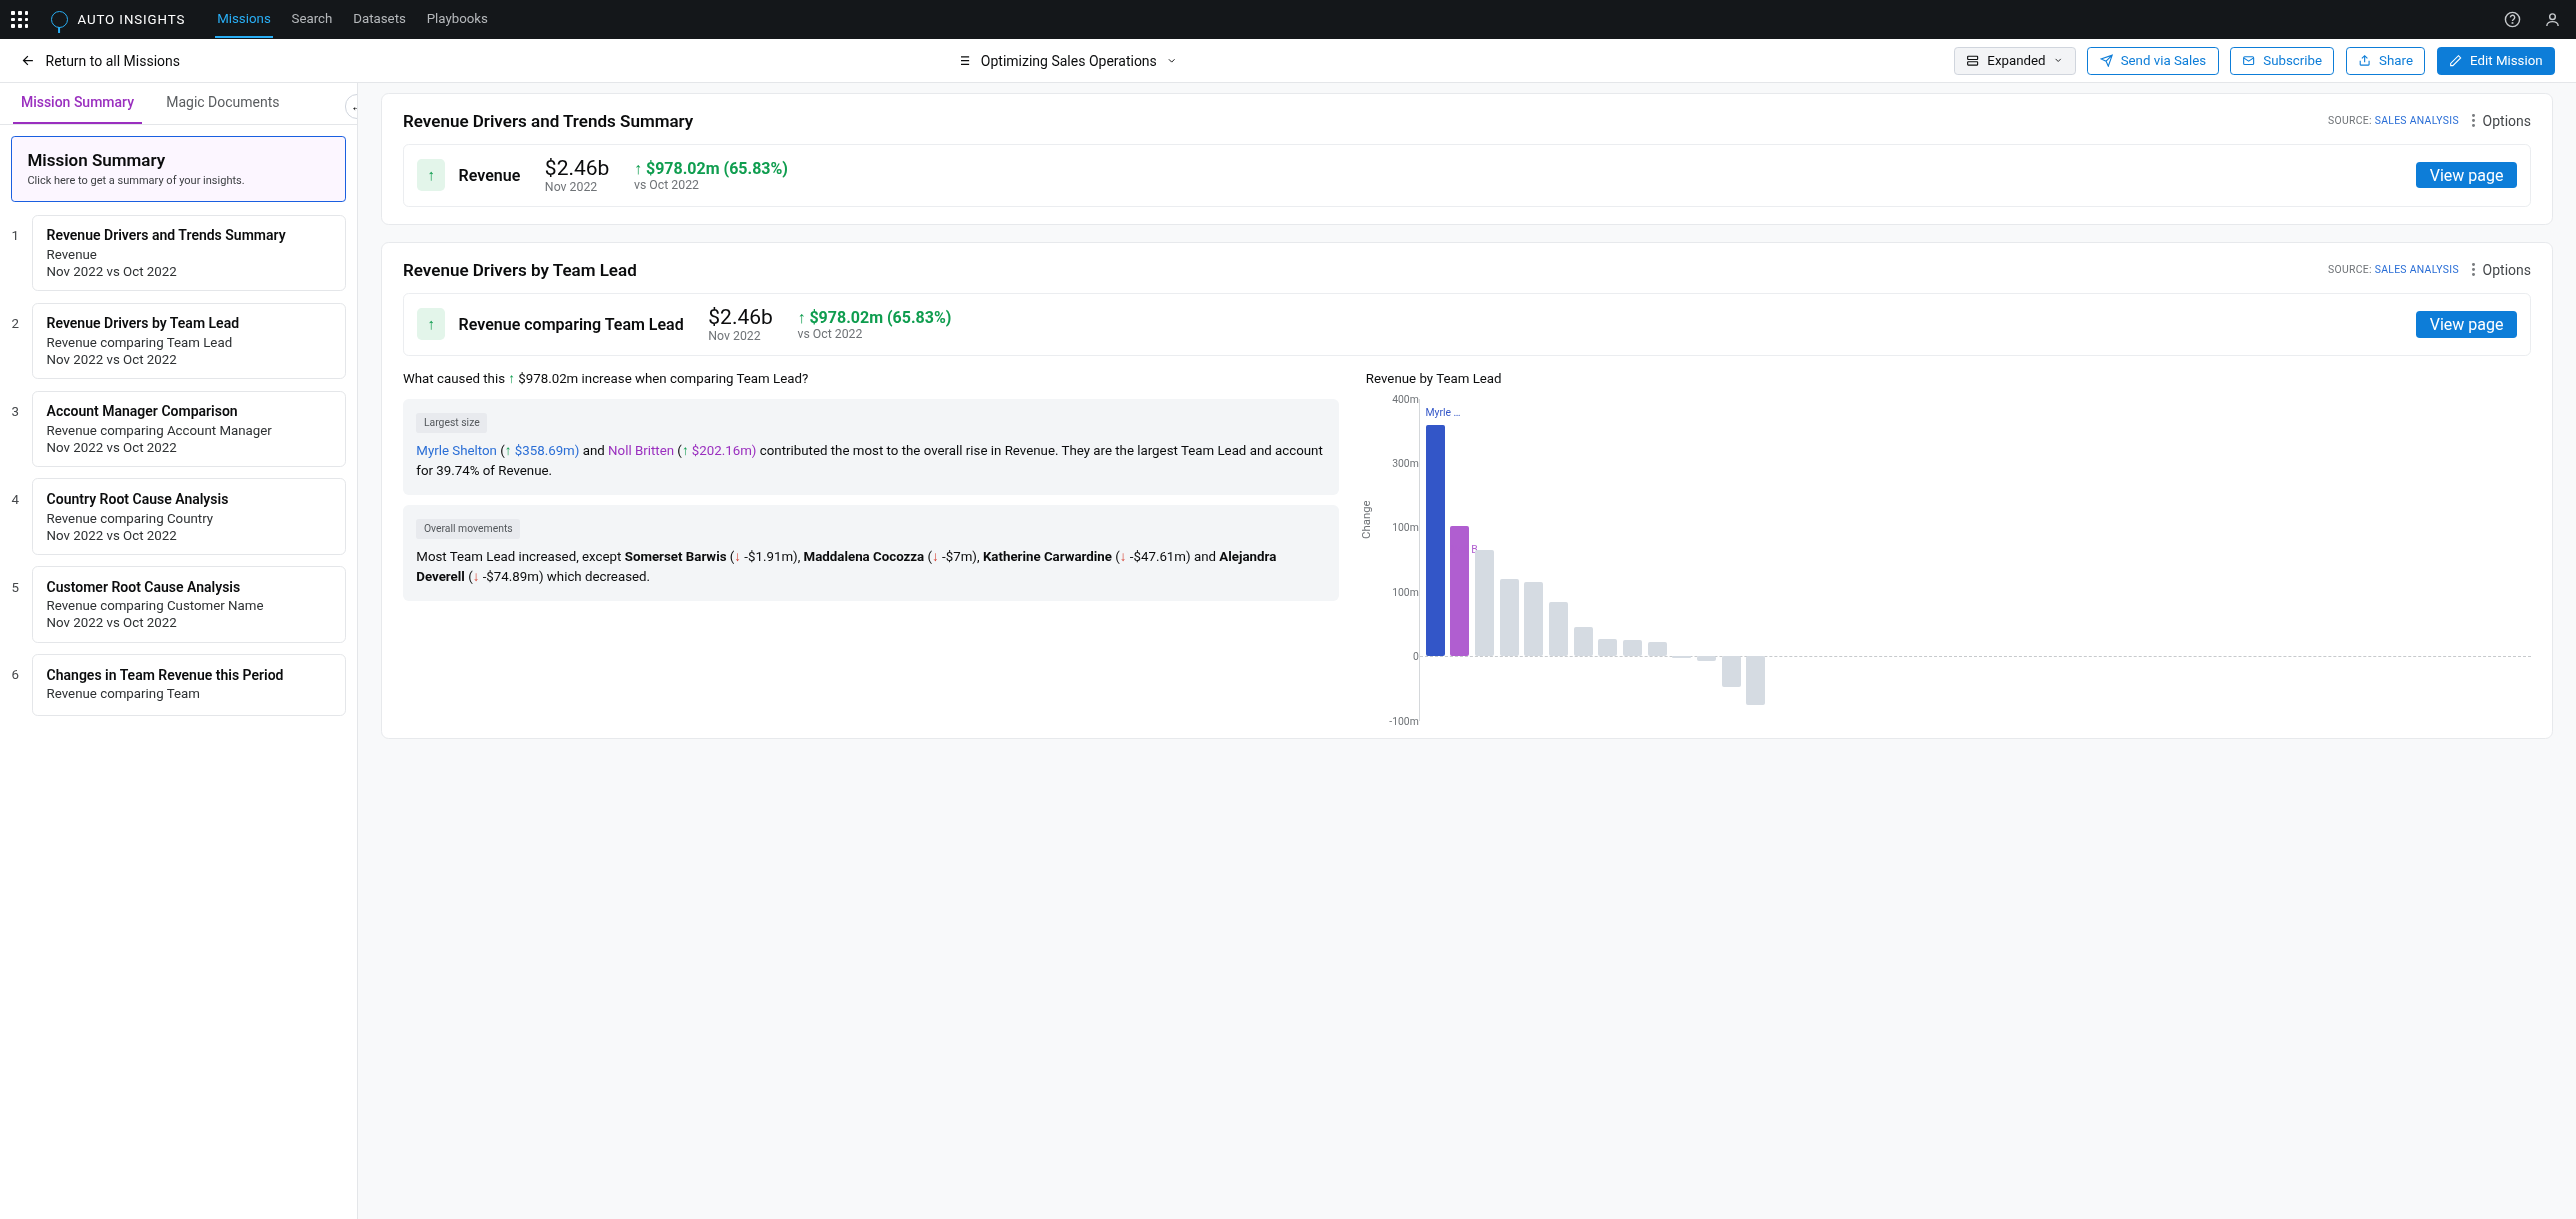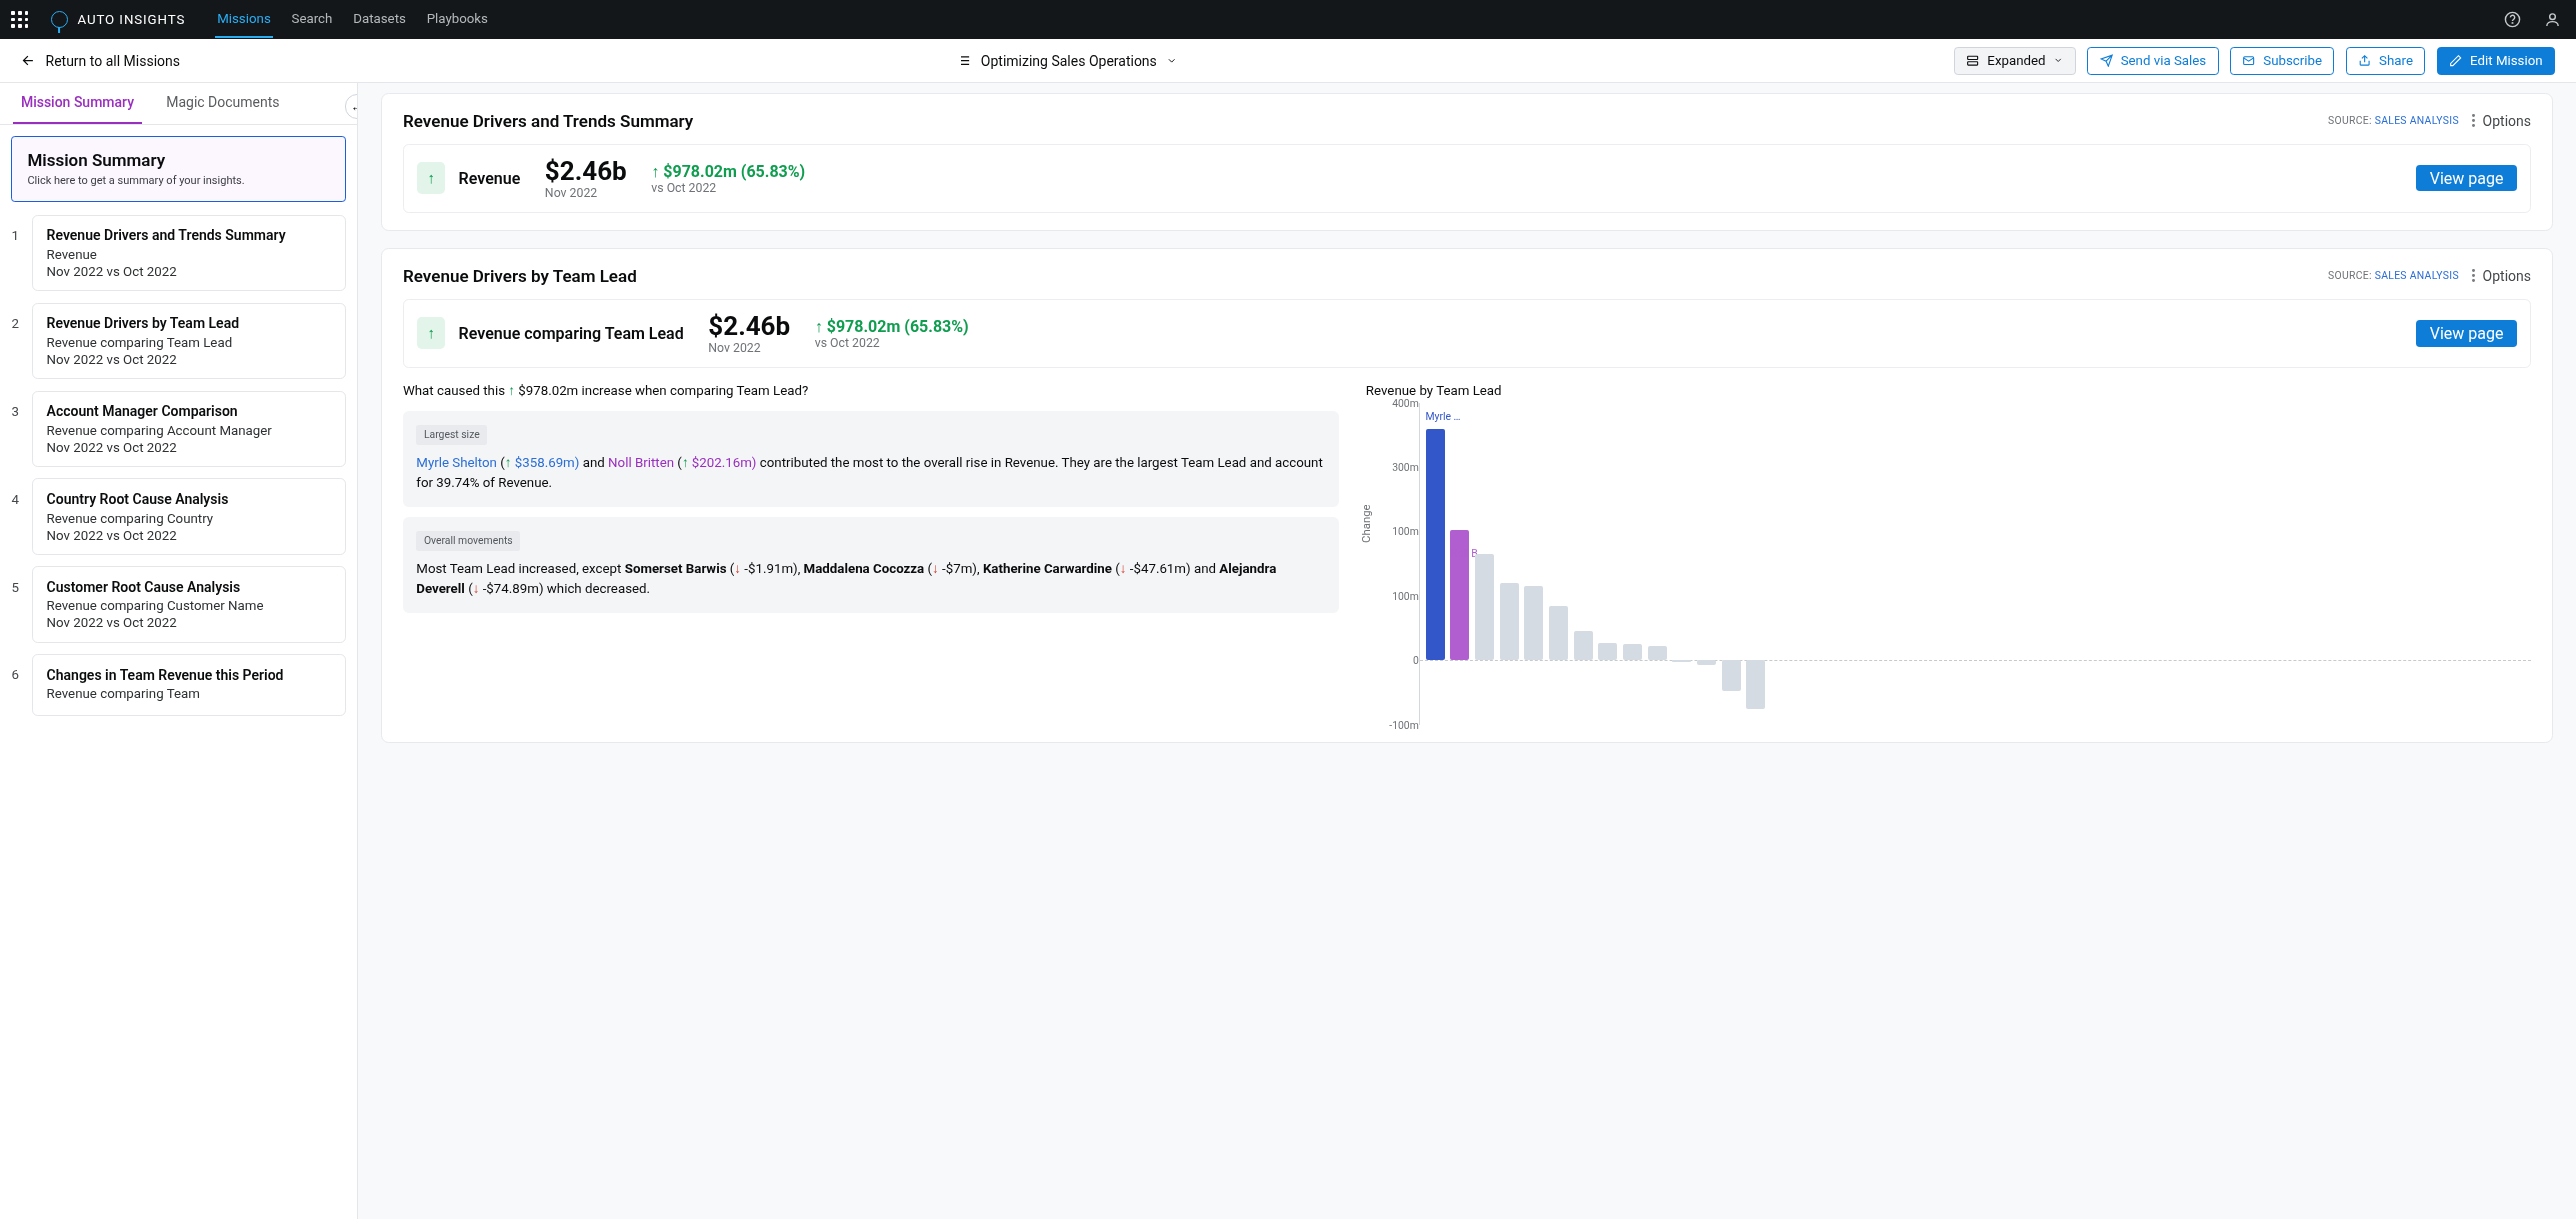--- a/index.html
+++ b/index.html
@@ -46,37 +46,37 @@
 .panel-head{display:flex;align-items:center;margin-bottom:13.3px}
 .panel-head h2{font-size:17px;font-weight:600;flex:1}
 .src{font-size:10.4px;color:#6f7377;letter-spacing:0.3px}
 .src a{color:#2a6ed6;text-decoration:none}
 .opt{display:flex;align-items:center;gap:7.6px;margin-left:13.3px;cursor:pointer;font-size:14px;color:#45484b}
 .dots{display:flex;flex-direction:column;gap:1.9px}
 .dots span{width:2.8px;height:2.8px;background:#7a7d80;border-radius:50%}
 .kpi{border:0.9px solid #ebedf0;border-radius:5.7px;padding:11.4px 13.3px;display:flex;align-items:center}
 .kpi .arrowbox{width:28px;height:32px;background:#e3f5ea;border-radius:4.7px;display:flex;align-items:center;justify-content:center;color:#0f9d4f;margin-right:13.3px;font-weight:700}
 .kpi .label{font-size:16px;font-weight:600}
-.kpi .big{font-size:26px;font-weight:700}
+.kpi .big{font-size:21px;font-weight:400}
 .kpi .sub{font-size:12.3px;color:#6f7377}
 .kpi .col{display:flex;flex-direction:column;margin-right:24.6px}
 .kpi .delta{color:#0f9d4f;font-size:16px;font-weight:700}
 .kpi .spacer{flex:1}
 .viewbtn{background:#0d7dd8;color:#fff;border:none;height:26.5px;padding:0 13.3px;border-radius:3.8px;font-size:16px;cursor:pointer}
 .split{display:flex;gap:26.5px;margin-top:15px}
 .left{flex:0 0 44%}
 .q{font-size:13.3px;margin-bottom:13.3px}
 .up{color:#0f9d4f;font-weight:700}
 .down{color:#d63b2c;font-weight:700}
 .insight{background:#f3f5f7;border-radius:5.7px;padding:13.3px;margin-bottom:9.5px;font-size:13.3px;line-height:1.55}
 .tag{display:inline-block;background:#e8eaee;font-size:10.4px;padding:1.9px 7.6px;border-radius:2.8px;margin-bottom:7.6px;color:#54585c}
 .pl{color:#2a6ed6}
 .pp{color:#9a2fbf}
 .right{flex:1}
-.ctitle{font-size:13.3px;margin-bottom:5px}
+.ctitle{font-size:13.3px;margin-bottom:13px}
 .chart{position:relative;height:322px;padding-left:53px}
 .ylab{position:absolute;left:0;top:50%;transform:rotate(-90deg) translateX(28px);transform-origin:left;font-size:11.4px;color:#6f7377}
 .ticks{position:absolute;left:23px;top:0;height:100%;width:30px}
 .tick{position:absolute;right:0;font-size:10.4px;color:#6f7377;transform:translateY(-50%)}
 .plot{position:relative;height:100%;border-left:0.9px solid #d5d8db}
 .zero{position:absolute;left:0;right:0;border-top:0.9px dashed #c7cacd}
 .bars{position:absolute;left:5.7px;right:0;top:0;height:100%;display:flex;gap:5.7px;align-items:flex-end}
 .barwrap{width:19px;position:relative;height:100%}
 .bar{position:absolute;left:0;right:0;background:#d5dbe2;border-radius:1.9px}
 .bar.b0{background:#3356c8}

